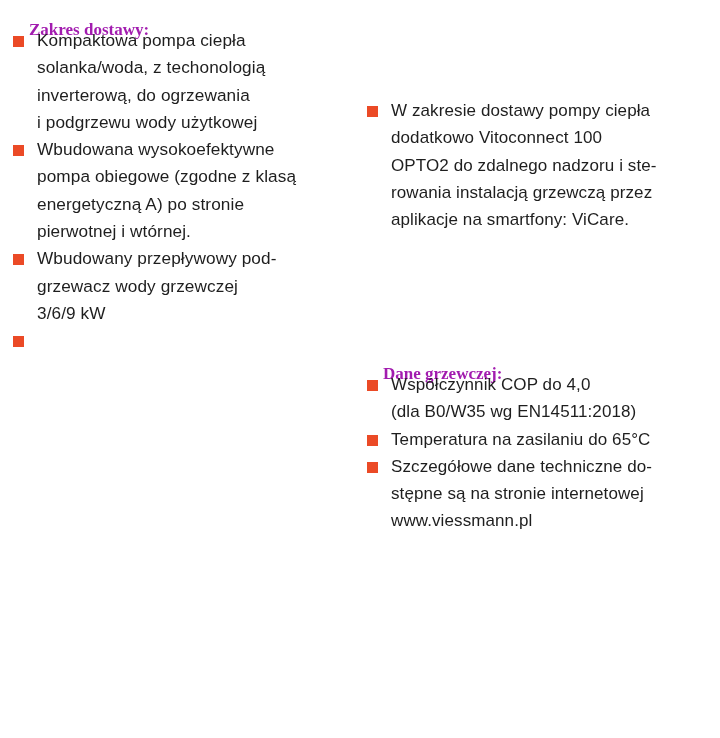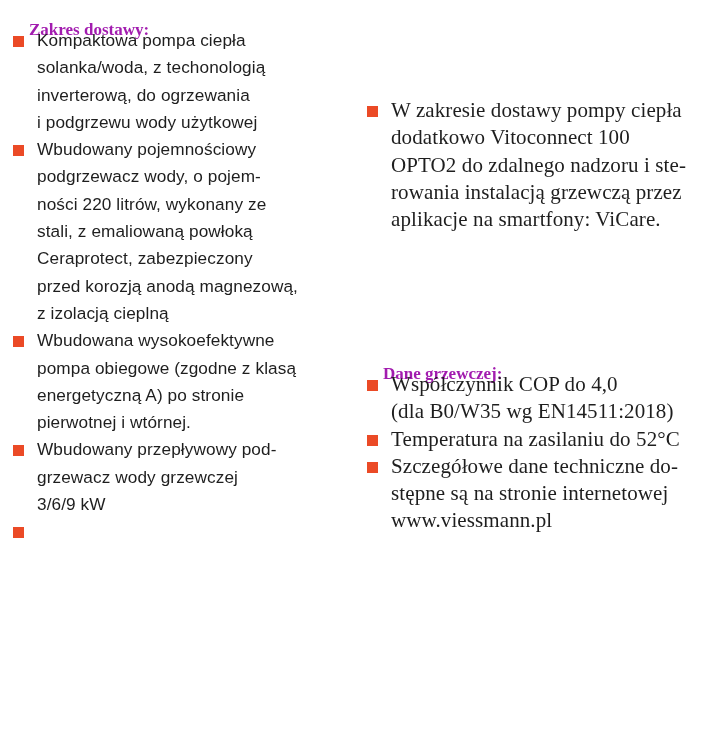--- a/index.html
+++ b/index.html
@@ -22,39 +22,33 @@
     color: #1e1e1e; letter-spacing: 0.1px;
   }
   li .bullet {
     position: absolute; left: 0; top: 9px; width: 11px; height: 11px;
     background: #eb4a26;
   }
   .col-left ul { position: absolute; top: 27px; left: 0; }
   .col-right .list1 { position: absolute; top: 97px; left: 0; }
   .col-right .heading2 { position: absolute; top: 347px; left: 0; white-space: nowrap; }
   .col-right .list2 { position: absolute; top: 371px; left: 0; }
-  .col-right li { font-size: 21px; font-family: Liberation Serif, serif; }
+  .col-right li { font-size: 17px; }
 </style>
 </head>
 <body>
 
 <div class="col col-left">
   <h2 class="heading">Zakres dostawy:</h2>
   <ul>
     <li><span class="bullet" style="background: rgb(235, 74, 38);"></span><span>Kompaktowa pompa ciepła
 solanka/woda, z techonologią
 inverterową, do ogrzewania
 i podgrzewu wody użytkowej</span></li>
-    <li><span class="bullet" style="background: rgb(235, 74, 38);"></span><span>Wbudowany pojemnościowy
-podgrzewacz wody, o pojem-
-ności 220 litrów, wykonany ze
-stali, z emaliowaną powłoką
-Ceraprotect, zabezpieczony
-przed korozją anodą magnezową,
-z izolacją cieplną</span></li>
+    <li><span class="bullet" style="background: rgb(235, 74, 38);"></span></li>
     <li><span class="bullet" style="background: rgb(235, 74, 38);"></span><span>Wbudowana wysokoefektywne
 pompa obiegowe (zgodne z klasą
 energetyczną A) po stronie
 pierwotnej i wtórnej.</span></li>
     <li><span class="bullet" style="background: rgb(235, 74, 38);"></span><span>Wbudowany przepływowy pod-
 grzewacz wody grzewczej
 3/6/9 kW</span></li>
     <li><span class="bullet" style="background: rgb(235, 74, 38);"></span></li>
   </ul>
 </div>
@@ -64,18 +58,18 @@
     <li><span class="bullet" style="background: rgb(235, 74, 38);"></span><span>W zakresie dostawy pompy ciepła
 dodatkowo Vitoconnect 100
 OPTO2 do zdalnego nadzoru i ste-
 rowania instalacją grzewczą przez
 aplikacje na smartfony: ViCare.</span></li>
   </ul>
   <h2 class="heading heading2">Dane grzewczej:</h2>
   <ul class="list2">
     <li><span class="bullet" style="background: rgb(235, 74, 38);"></span><span>Współczynnik COP do 4,0
 (dla B0/W35 wg EN14511:2018)</span></li>
-    <li><span class="bullet" style="background: rgb(235, 74, 38);"></span><span>Temperatura na zasilaniu do 52°C</span></li>
+    <li><span class="bullet" style="background: rgb(235, 74, 38);"></span><span>Temperatura na zasilaniu do 65°C</span></li>
     <li><span class="bullet" style="background: rgb(235, 74, 38);"></span><span>Szczegółowe dane techniczne do-
 stępne są na stronie internetowej
 www.viessmann.pl</span></li>
   </ul>
 </div>
 
 </body></html>

